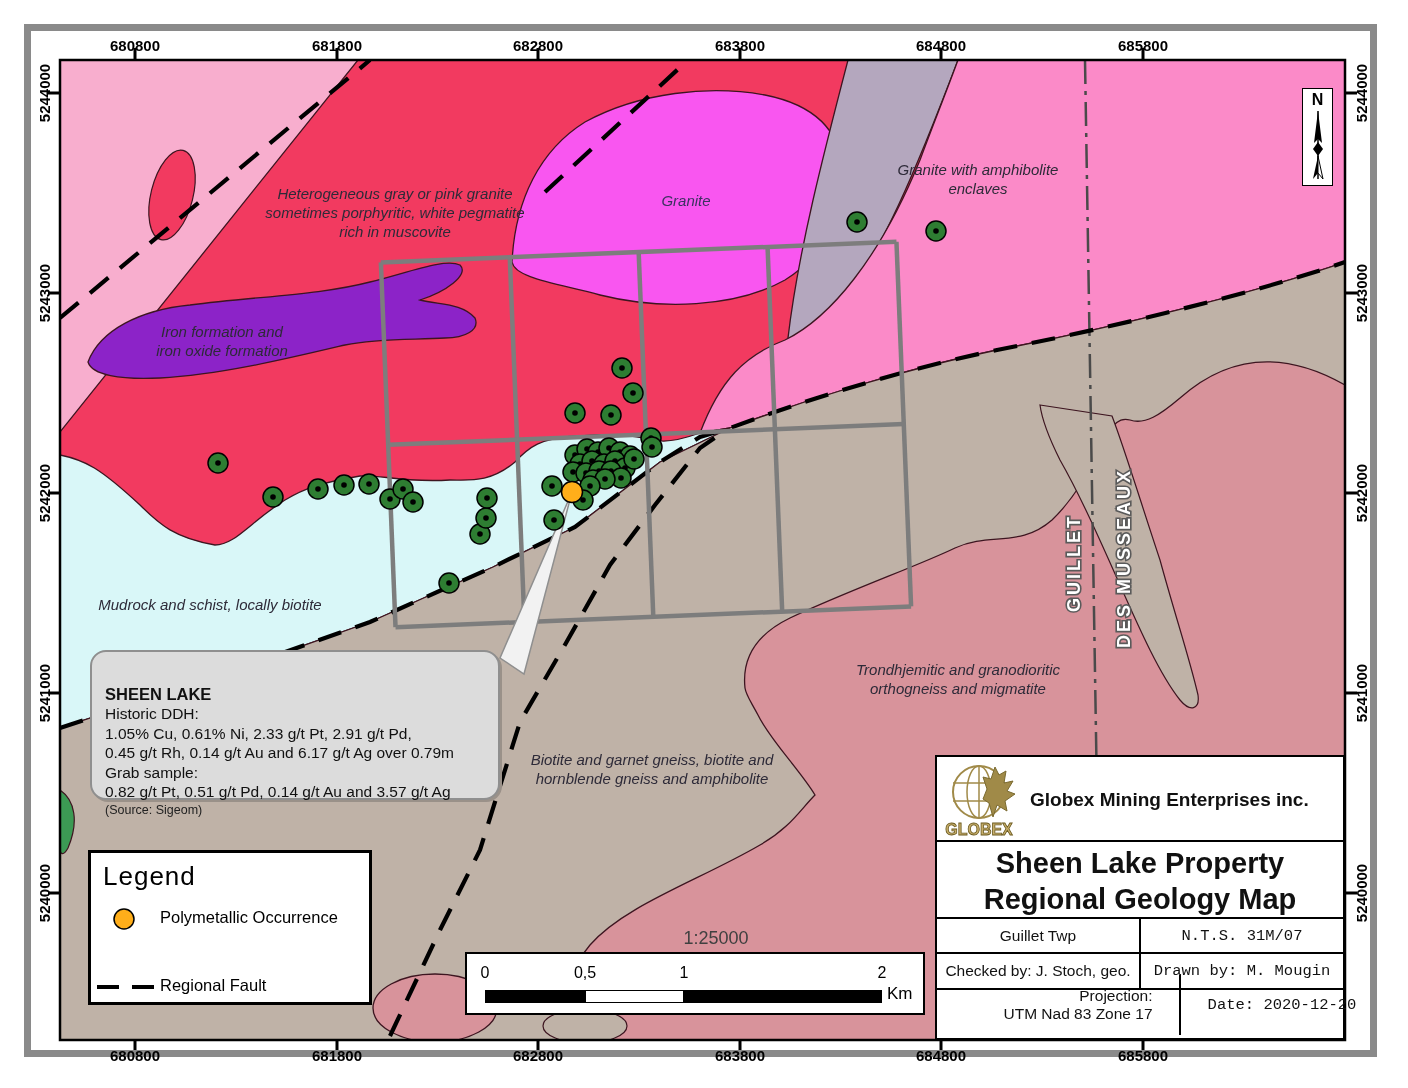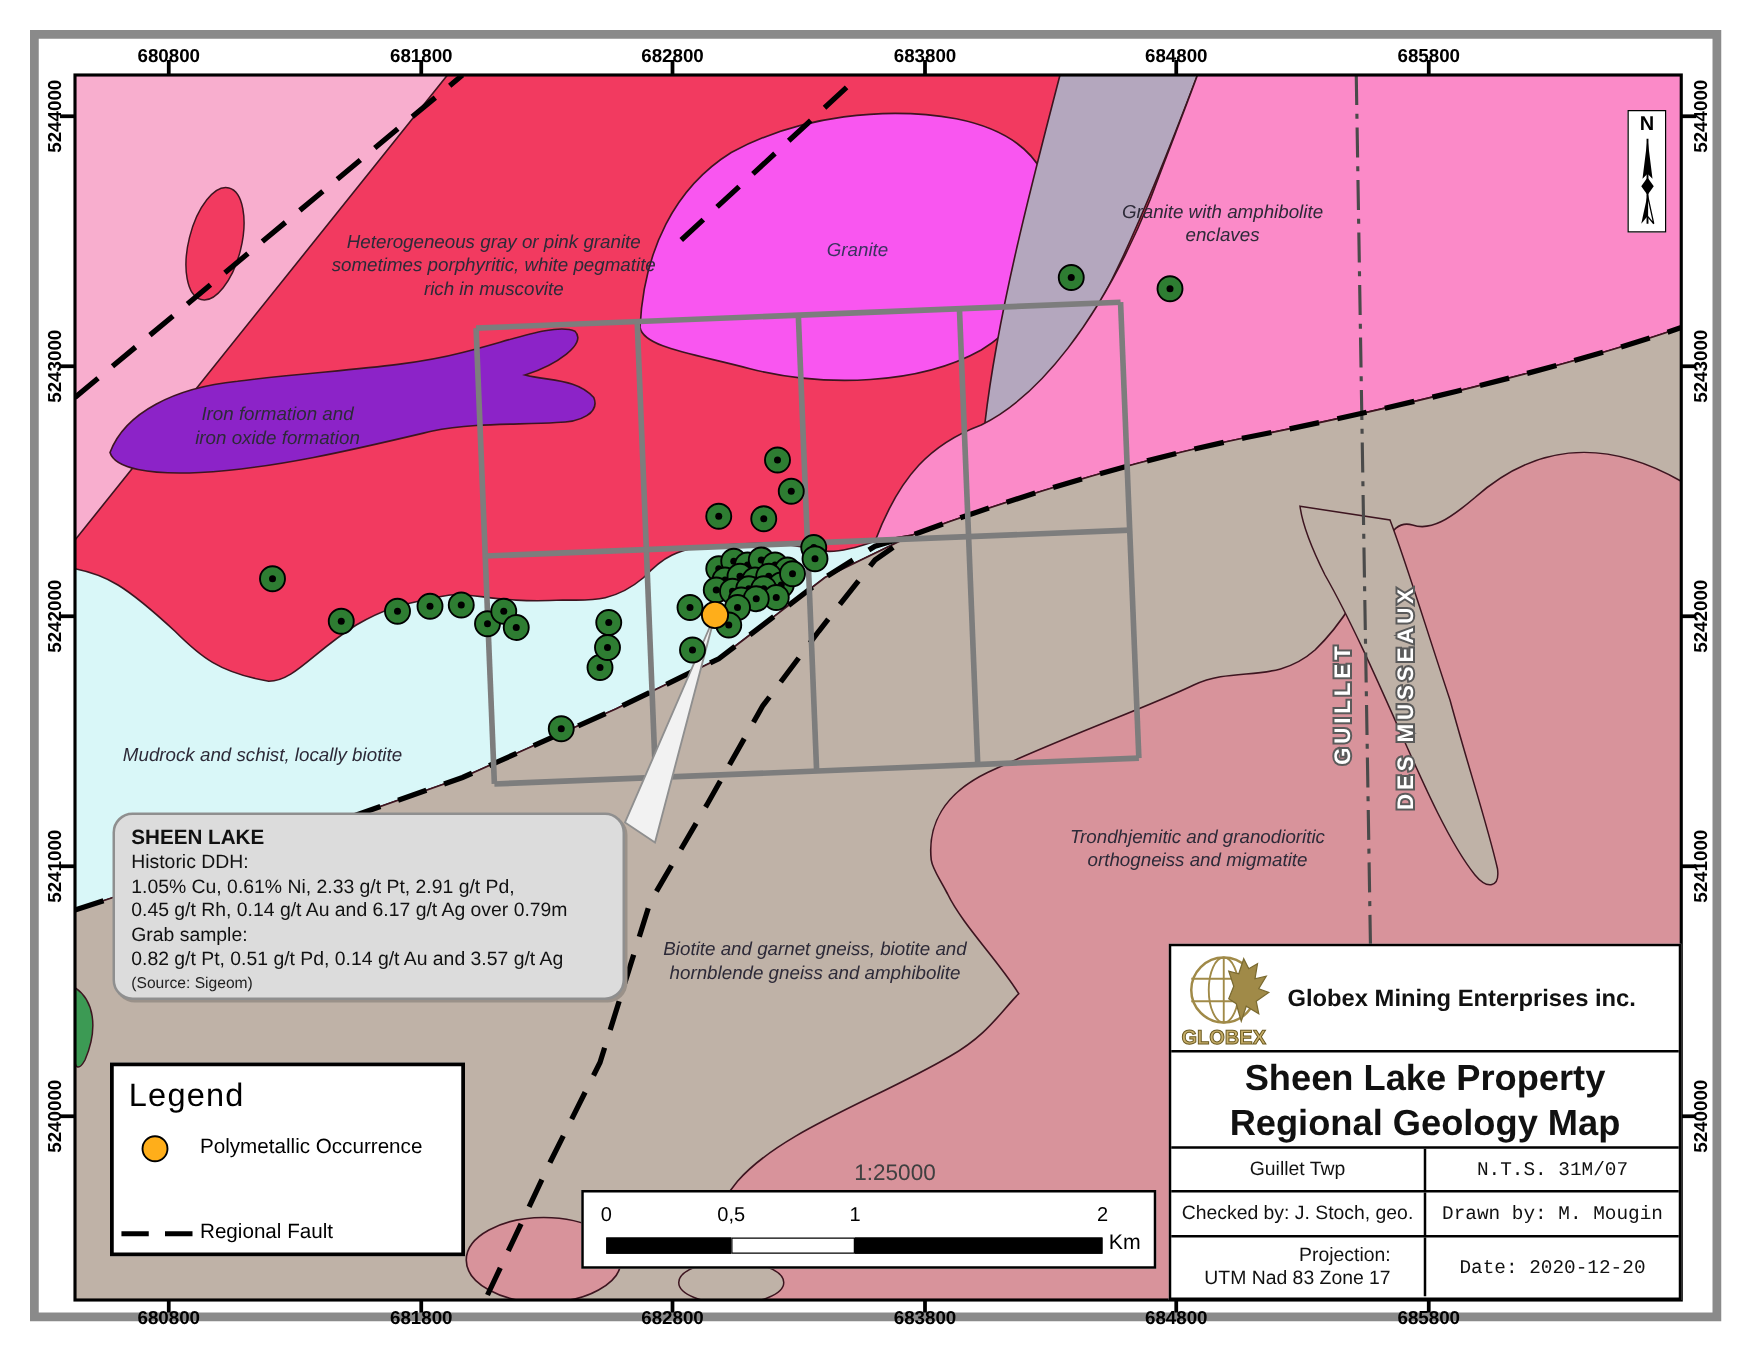--- a/index.html
+++ b/index.html
@@ -8,21 +8,21 @@
   #outer-frame{position:absolute;left:24px;top:24px;width:1353px;height:1033px;
                border:7px solid #8a8a8a;box-sizing:border-box;}
   #map-svg{position:absolute;left:0;top:0;}
   .tick-label{position:absolute;font-size:15px;font-weight:bold;color:#000;white-space:nowrap;}
   .lbl{position:absolute;font-style:italic;font-size:15px;color:#2d2a38;
        text-align:center;line-height:19px;white-space:nowrap;transform:translateX(-50%);}
   
   #callout{position:absolute;left:90px;top:650px;width:410px;height:150px;box-sizing:border-box;
            background:#dcdcdc;border:2.5px solid #8f8f8f;border-radius:16px;padding:8px 0 0 13px;
            box-shadow:2px 2px 0 #9a9189;}
-  #callout .co-title{font-weight:bold;font-size:16.5px;line-height:20px;color:#111;}
+  #callout .co-title{font-weight:bold;font-size:16.5px;line-height:20px;color:#111;margin-top:24px;}
   #callout .co-line{font-size:15.5px;line-height:19.5px;color:#111;white-space:nowrap;}
   #callout .co-src{font-size:12.5px;line-height:16px;color:#222;}
   
   #legend{position:absolute;left:88px;top:850px;width:284px;height:155px;box-sizing:border-box;
           background:#fff;border:3px solid #000;}
   #legend-title{position:absolute;left:12px;top:8px;font-size:26px;color:#000;letter-spacing:1px;}
   .leg-row{position:absolute;left:0;width:100%;height:24px;}
   .leg-label{position:absolute;left:69px;top:1px;font-size:16.5px;color:#000;white-space:nowrap;}
   .leg-sym{position:absolute;left:20px;top:0;}
   
@@ -39,21 +39,21 @@
   .tb-row{position:absolute;left:0;width:100%;box-sizing:border-box;}
   #tb-company{top:0;height:85px;border-bottom:2px solid #000;}
   #tb-company .tb-co-text{position:absolute;left:93px;top:32px;font-size:19px;font-weight:bold;color:#111;}
   #tb-title{top:85px;height:77px;border-bottom:2px solid #000;text-align:center;
             font-size:29px;font-weight:bold;color:#111;line-height:36px;padding-top:3px;}
   .tb-cells{display:flex;}
   .tb-cell{box-sizing:border-box;display:flex;align-items:center;justify-content:center;
            font-size:15.5px;color:#111;text-align:right;line-height:18px;}
   #tb-r3{top:162px;height:35px;border-bottom:2px solid #000;}
   #tb-r4{top:197px;height:36px;border-bottom:2px solid #000;}
-  #tb-r5{top:233px;height:47px;}
+  #tb-r5{top:218px;height:60px;margin-left:40px;}
   .tb-left{width:204px;border-right:2px solid #000;height:100%;}
   .tb-right{width:202px;height:100%;font-family:Liberation Mono, monospace;}
   
   #northbox{position:absolute;left:1302px;top:88px;width:31px;height:98px;background:#fff;
             border:1.5px solid #000;box-sizing:border-box;text-align:center;}
   #northbox .n-letter{font-size:16px;font-weight:bold;color:#000;line-height:18px;margin-top:2px;}
 </style>
 </head>
 <body>
 

